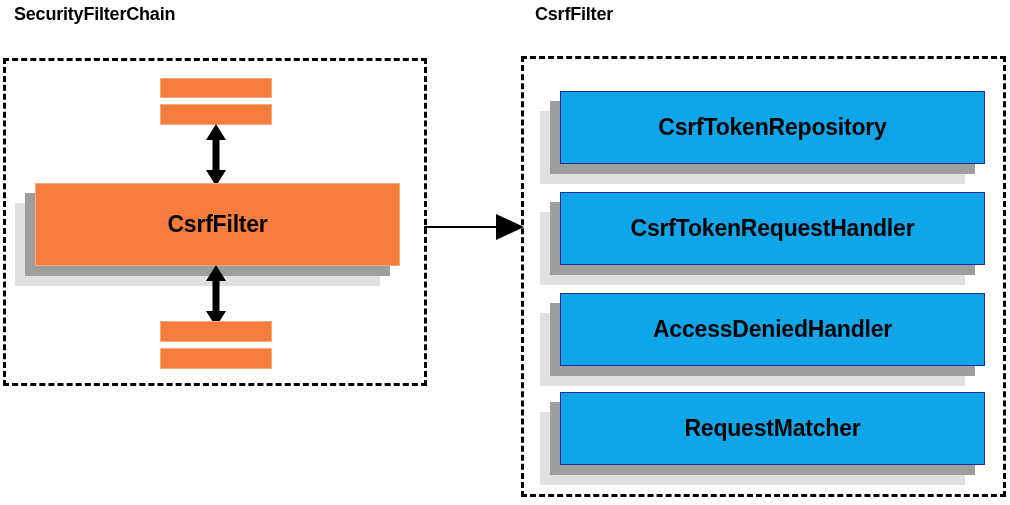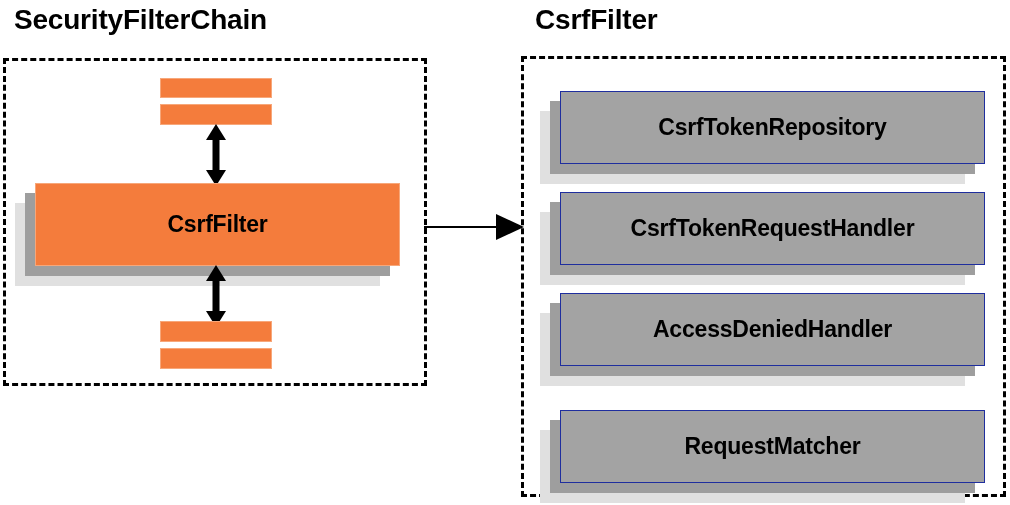--- a/index.html
+++ b/index.html
@@ -10,21 +10,21 @@
   body {
     width: 1010px;
     height: 505px;
     position: relative;
     font-family: "Liberation Sans", sans-serif;
     overflow: hidden;
   }
 
   .panel-title {
     position: absolute;
-    font-size: 28px;
+    font-size: 18px;
     font-weight: bold;
     color: #000000;
     letter-spacing: -0.2px;
     white-space: nowrap;
   }
 
   #title-left  { left: 14px; top: 4px; }
   #title-right { left: 535px; top: 4px; }
 
   .dashed-box {
@@ -64,21 +64,21 @@
     align-items: center;
     justify-content: center;
     font-size: 23px;
     font-weight: bold;
     color: #000000;
     letter-spacing: -0.2px;
     white-space: nowrap;
   }
 
   .card.blue .face {
-    background: #a3a3a3;
+    background: #0ea5e9;
     border: 1px solid #1f2e9e;
     text-align: right;
   }
   .card.orange .face {
     background: #f47c3c;
     border: 1px solid #f7a77a;
   }
 
   
   .bar {
@@ -147,17 +147,17 @@
   <div class="shade-dark"></div>
   <div class="face">CsrfTokenRequestHandler</div>
 </div>
 
 <div class="card blue" style="left:560px; top:293px; width:425px; height:73px;">
   <div class="shade-light"></div>
   <div class="shade-dark"></div>
   <div class="face">AccessDeniedHandler</div>
 </div>
 
-<div class="card blue" style="left:560px; top:392px; width:425px; height:73px;margin-top:18px;">
+<div class="card blue" style="left:560px; top:392px; width:425px; height:73px;">
   <div class="shade-light"></div>
   <div class="shade-dark"></div>
   <div class="face">RequestMatcher</div>
 </div>
 
 </body></html>

